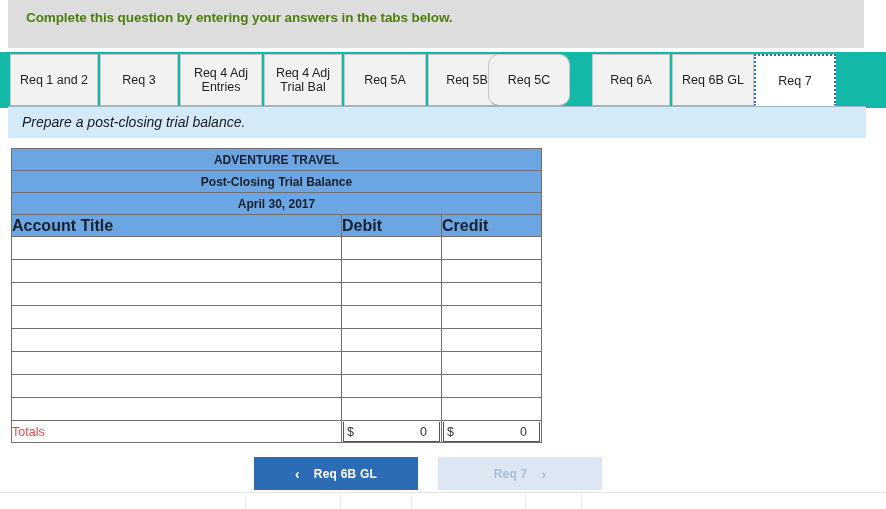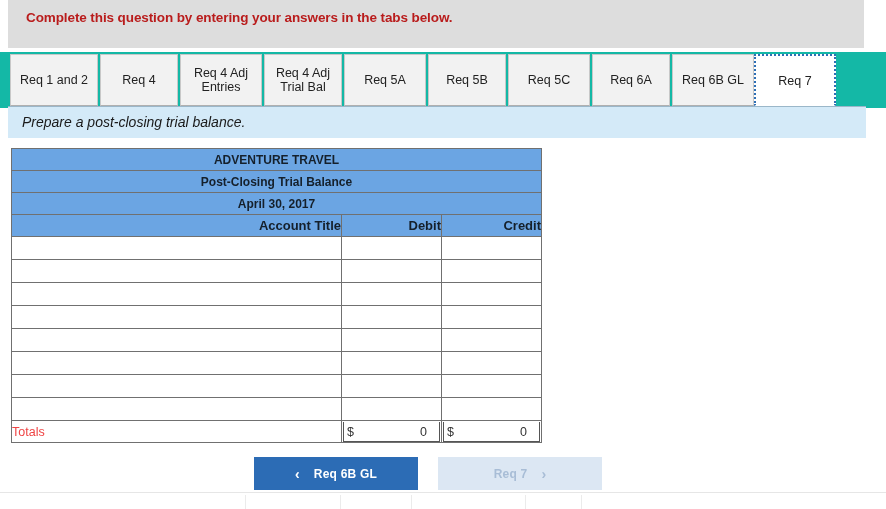--- a/index.html
+++ b/index.html
@@ -25,21 +25,21 @@
     height: 48px;
     background: #dddddd;
     box-sizing: border-box;
   }
   .banner-text {
     position: absolute;
     left: 18px;
     top: 10px;
     font-size: 13.5px;
     font-weight: bold;
-    color: #b91c1c;
+    color: #4d7c0f;
     letter-spacing: -0.1px;
     white-space: nowrap;
   }
 
   
   .tabstrip {
     position: absolute;
     left: 0px;
     top: 52px;
     width: 886px;
@@ -126,23 +126,23 @@
     background: #6ba5e3;
     text-align: center;
     font-weight: bold;
     font-size: 12px;
     color: #15202b;
     height: 22px;
     margin-top: 40px;
   }
   .hdr-col {
     background: #6ba5e3;
-    text-align: right;
+    text-align: left;
     font-weight: bold;
-    font-size: 13px;
+    font-size: 16px;
     color: #15202b;
     height: 22px;
   }
   tr.blank td { height: 23px; background: #ffffff; }
 
   .totals-label {
     padding-left: 5px;
     font-size: 12.5px;
     color: #ef4444;
     height: 24px;
@@ -250,35 +250,35 @@
 
   <div class="banner">
     <div class="banner-text">Complete this question by entering your answers in the tabs below.</div>
   </div>
 
   <div class="tabstrip" id="tabstrip">
       <div class="tab" style="left: 10px; width: 88px;">
         <span class="tab-label">Req 1 and 2</span>
       </div>
       <div class="tab" style="left: 100px; width: 78px;">
-        <span class="tab-label">Req 4</span>
+        <span class="tab-label">Req 3</span>
       </div>
       <div class="tab" style="left: 180px; width: 82px;">
         <span class="tab-label">Req 4 Adj<br>Entries</span>
       </div>
       <div class="tab" style="left: 264px; width: 78px;">
         <span class="tab-label">Req 4 Adj<br>Trial Bal</span>
       </div>
       <div class="tab" style="left: 344px; width: 82px;">
         <span class="tab-label">Req 5A</span>
       </div>
       <div class="tab" style="left: 428px; width: 78px;">
         <span class="tab-label">Req 5B</span>
       </div>
-      <div class="tab" style="left: 508px; width: 82px;">
+      <div class="tab" style="left: 488px; width: 82px; border-radius: 11px;">
         <span class="tab-label">Req 5C</span>
       </div>
       <div class="tab" style="left: 592px; width: 78px;">
         <span class="tab-label">Req 6A</span>
       </div>
       <div class="tab" style="left: 672px; width: 82px;">
         <span class="tab-label">Req 6B GL</span>
       </div>
       <div class="tab active" style="left: 754px; width: 82px;">
         <span class="tab-label">Req 7</span>

